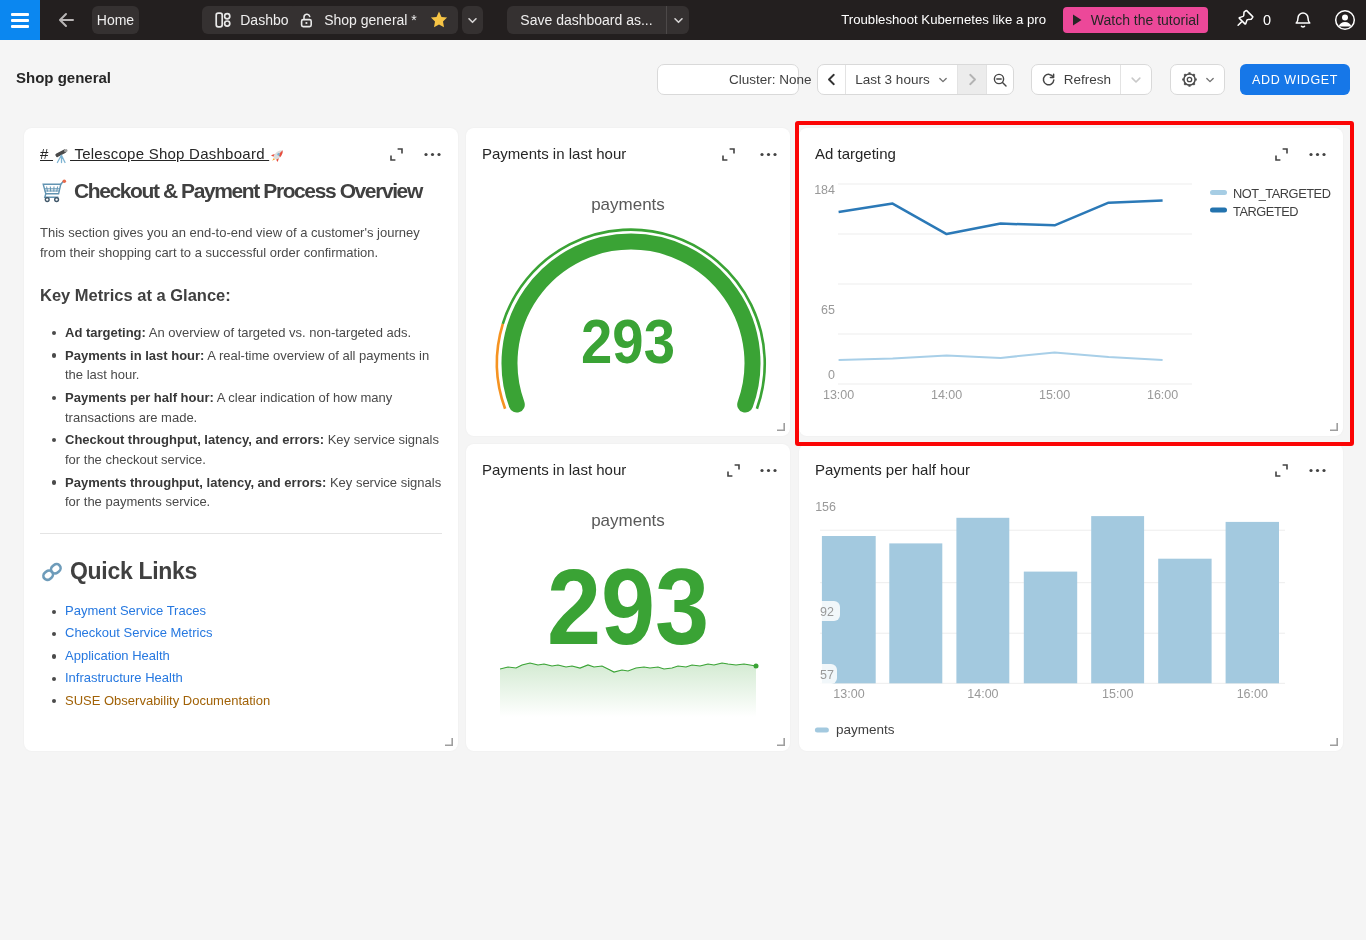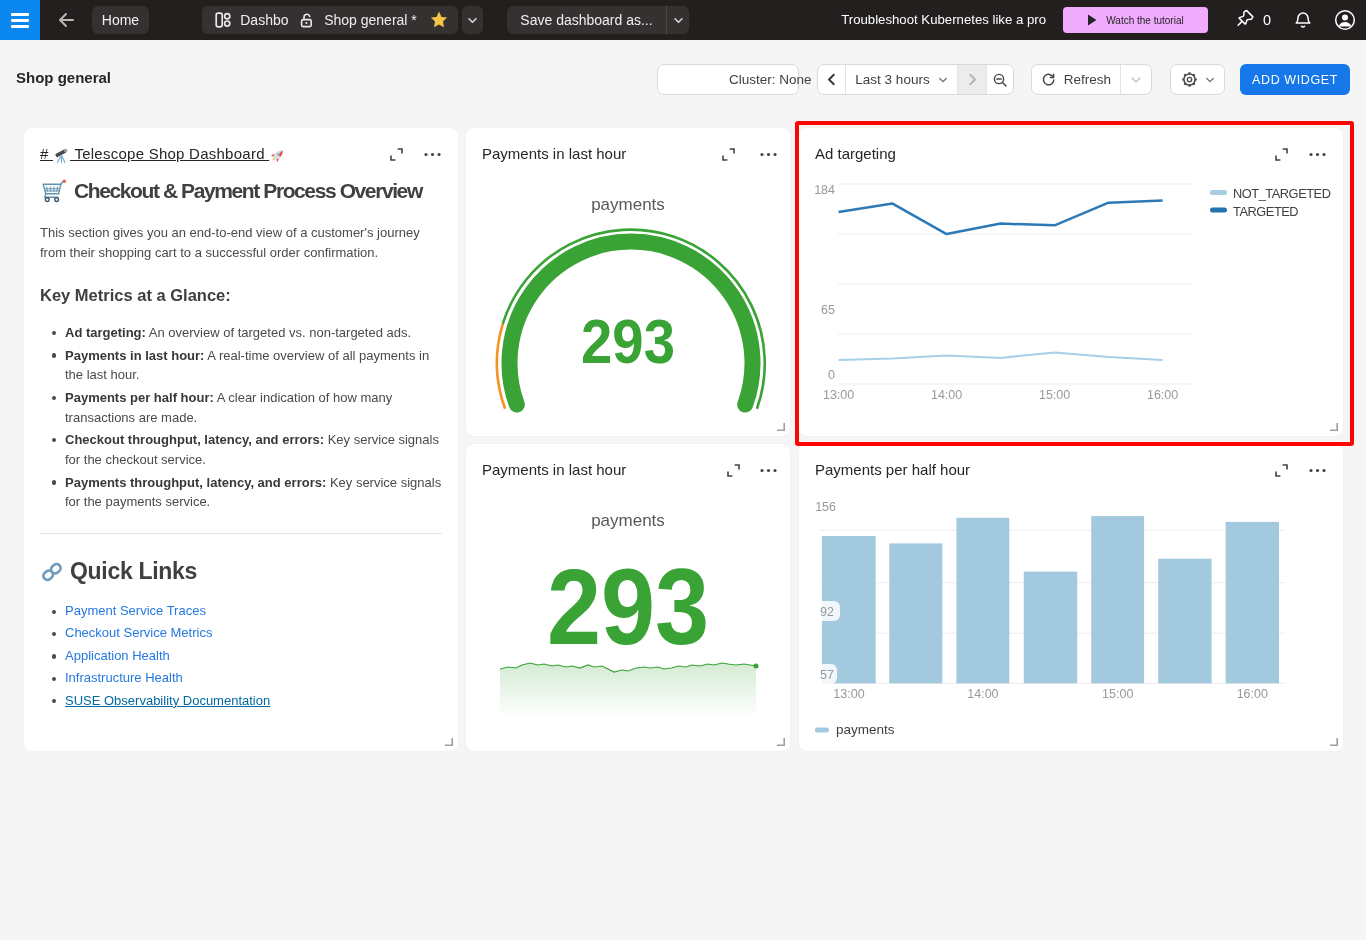--- a/index.html
+++ b/index.html
@@ -7,21 +7,21 @@
 body { background:#f5f5f5; font-family:"Liberation Sans", sans-serif; position:relative; overflow:hidden; transform:translateZ(0); }
 .abs { position:absolute; }
 
 
 #topbar { position:absolute; left:0; top:0; width:1366px; height:40px; background:#231f1f; }
 #burger { position:absolute; left:0; top:0; width:40px; height:40px; background:#0b87f0; }
 #burger div { position:absolute; left:11px; width:18px; height:2.6px; background:#fff; border-radius:1px; }
 .tab { position:absolute; top:6px; height:28px; background:#353131; border-radius:6px; color:#efeeee; font-size:14px; display:flex; align-items:center; justify-content:center; }
 .ticon { display:inline-block; vertical-align:middle; }
 #promo { position:absolute; top:0; height:40px; line-height:40px; color:#fff; font-size:13.2px; }
-#watchbtn { position:absolute; left:1063px; top:7px; width:145px; height:26px; background:#f0abfc; border-radius:4px; color:#262626; font-size:10px; display:flex; align-items:center; justify-content:center; }
+#watchbtn { position:absolute; left:1063px; top:7px; width:145px; height:26px; background:#ec4899; border-radius:4px; color:#262626; font-size:14px; display:flex; align-items:center; justify-content:center; }
 
 
 #pagetitle { position:absolute; left:16px; top:69px; font-size:15px; font-weight:bold; color:#262626; }
 .btn { position:absolute; top:64px; height:31px; background:#fff; border:1px solid #d9d9d9; border-radius:7px; color:#404040; font-size:13.5px; display:flex; align-items:center; white-space:nowrap; }
 #addwidget { position:absolute; left:1240px; top:64px; width:110px; height:31px; background:#1677e8; border-radius:6px; color:#fff; font-size:12.5px; letter-spacing:.6px; display:flex; align-items:center; justify-content:center; }
 
 
 .card { position:absolute; background:#fff; border-radius:8px; box-shadow:0 0 2px rgba(0,0,0,.05); }
 .ctitle { position:absolute; left:16px; top:17px; font-size:15px; font-weight:normal; letter-spacing:0px; color:#262626; white-space:nowrap; }
 .cicons { position:absolute; top:148px; }
@@ -34,37 +34,37 @@
 #md .para { line-height:20px; color:#4a4a4a; font-size:13px; }
 #md h3 { font-size:16.5px; color:#404040; font-weight:bold; }
 #md ul { list-style:none; font-size:13px; }
 #md ul li { position:relative; padding-left:25px; line-height:19.5px; margin-bottom:3.3px; color:#4a4a4a; }
 #md ul li::before { content:""; position:absolute; left:11.5px; top:7.5px; width:4.4px; height:4.4px; border-radius:50%; background:#4a4a4a; }
 #md b { color:#383838; }
 #md .mdhr { position:absolute; left:16px; width:402px; border-top:1px solid #e4e4e4; }
 #md .qlh { font-size:23px; letter-spacing:-0.3px; color:#404040; font-weight:bold; }
 #md ul.links li { margin-bottom:5.4px; line-height:17px; }
 #md a { color:#2678e0; text-decoration:none; }
-#md a.dark { color:#0369a1; text-decoration:underline; }
+#md a.dark { color:#a16207; }
 
 .rhandle { position:absolute; right:5px; bottom:5px; width:8px; height:8px; }
 </style>
 </head>
 <body>
 
 <div id="topbar">
   <div id="burger">
       <div style="top:13px"></div>
       <div style="top:19px"></div>
       <div style="top:25px"></div>
     </div>
   <svg class="abs" style="left:56px;top:10px" width="20" height="20" viewBox="0 0 20 20">
       <path d="M17 10H4.5 M10 4l-6 6 6 6" stroke="#b9b6b6" stroke-width="2" fill="none" stroke-linecap="round" stroke-linejoin="round"></path>
     </svg>
-  <div class="tab" style="left:92px; width:57px;">Home</div>
+  <div class="tab" style="left:92px; width:47px;">Home</div>
   <div class="tab" style="left:161px; width:126px;margin-left:41px;">
     <svg width="18" height="18" viewBox="0 0 18 18" style="margin-right:8px">
         <rect x="2.2" y="2.2" width="6" height="13.6" rx="2" fill="none" stroke="#e8e8e8" stroke-width="1.7"></rect>
         <circle cx="13.2" cy="5.2" r="2.6" fill="none" stroke="#e8e8e8" stroke-width="1.7"></circle>
         <circle cx="13.2" cy="12.6" r="2.6" fill="none" stroke="#e8e8e8" stroke-width="1.7"></circle>
       </svg>
     Dashboards</div>
   <div class="tab" style="left:289px; width:169px;">
     <svg width="17" height="17" viewBox="0 0 17 17" style="margin-right:9px">
         <rect x="3.6" y="7.6" width="9.6" height="7" rx="1.6" fill="none" stroke="#e8e8e8" stroke-width="1.6"></rect>

